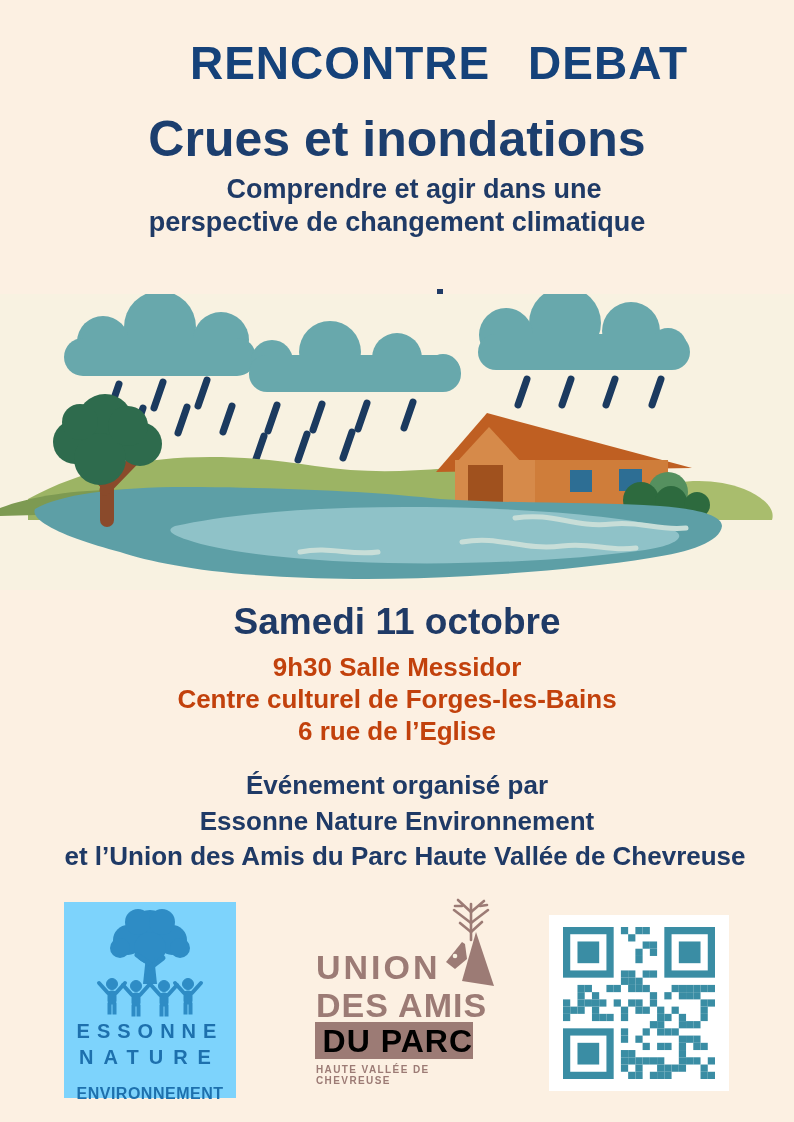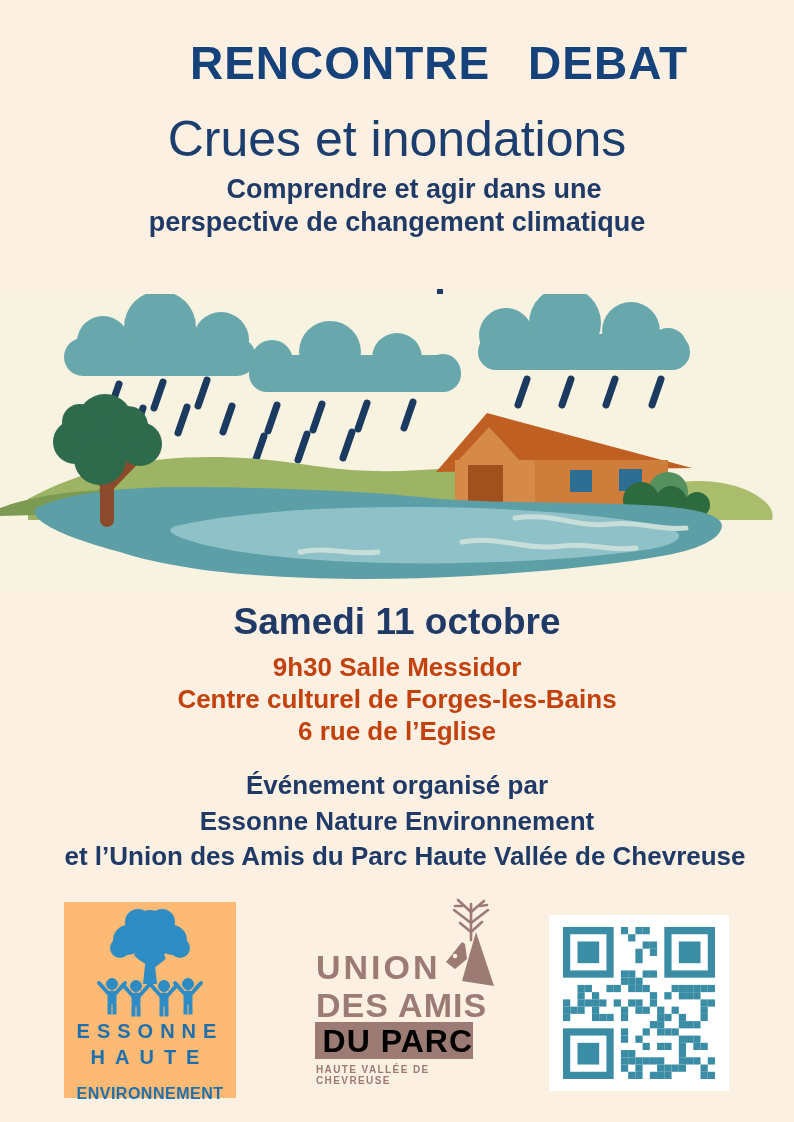--- a/index.html
+++ b/index.html
@@ -3,35 +3,35 @@
 <meta charset="utf-8">
 <style>
   html,body{margin:0;padding:0;}
   .poster{
     position:relative; width:794px; height:1122px;
     background:#fcf0e2; overflow:hidden;
     font-family:"Liberation Sans", sans-serif;
   }
   .center{position:absolute; left:0; width:100%; text-align:center; white-space:nowrap;}
   .kicker{top:36px; font-size:46px; font-weight:800; letter-spacing:1px; word-spacing:24px; color:#15427a;padding-left:42px;}
-  .title{top:110px; font-size:50px; font-weight:400; color:#1c3e6e;}
+  .title{top:110px; font-size:50px; font-weight:700; color:#1c3e6e;}
   .sub{font-size:27px; font-weight:700; color:#1f3a66;}
   .sub1{top:174px;padding-left:17px;} .sub2{top:207px;}
   .dot{position:absolute; top:289px; left:437px; width:6px; height:7px; background:#1f3a66;}
   .illo{position:absolute; top:294px; left:0; display:block;}
   .date{top:601px; font-size:37px; font-weight:800; color:#1f3a66;}
   .info{font-size:26px; font-weight:700; color:#c2410c;}
   .info1{top:652px;} .info2{top:684px;} .info3{top:716px;}
   .org{font-size:26px; font-weight:700; color:#1f3a66;}
   .org1{top:770px;} .org2{top:806px;} .org3{top:841px;padding-left:8px;}
 
   
   .ene-card{
     position:absolute; left:64px; top:902px; width:172px; height:196px;
-    background:#fdba74; text-align:center;
+    background:#7dd3fc; text-align:center;
   }
   .ene-card svg{display:block; margin:4px auto 0;}
   .ene-l1{font-size:20px; font-weight:700; letter-spacing:7px; color:#1d70ad; margin-top:2px;}
   .ene-l2{font-size:20px; font-weight:700; letter-spacing:10px; color:#1d70ad; margin-top:3px;}
   .ene-l3{font-size:16px; font-weight:700; letter-spacing:0.5px; color:#1d70ad; margin-top:16px;}
 
   
   .uadp{position:absolute; left:302px; top:898px; width:200px; height:184px; color:#9c7b75;}
   .uadp .glyph{position:absolute; right:0; top:0;}
   .uadp-l1{position:absolute; top:50px; left:14px; font-size:34px; font-weight:800; letter-spacing:3px;}
@@ -213,21 +213,21 @@
             <circle cx="0" cy="78" r="5.5"></circle>
             <rect x="-4" y="85" width="8" height="13" rx="3"></rect>
             <rect x="-4" y="97" width="3" height="11"></rect>
             <rect x="1" y="97" width="3" height="11"></rect>
             <line x1="-4" y1="87" x2="-13" y2="77" stroke-width="4" stroke-linecap="round"></line>
             <line x1="4" y1="87" x2="13" y2="77" stroke-width="4" stroke-linecap="round"></line>
           </g>
       </g>
     </svg>
     <div class="ene-l1">ESSONNE</div>
-    <div class="ene-l2">HAUTE</div>
+    <div class="ene-l2">NATURE</div>
     <div class="ene-l3">ENVIRONNEMENT</div>
   </div>
 
   <div class="uadp">
     <svg class="glyph" width="62" height="94" viewBox="0 0 62 94">
       <g stroke="#9c7b75" stroke-width="2.6" stroke-linecap="round" fill="none">
         <line x1="31" y1="42" x2="31" y2="6"></line>
         <line x1="31" y1="14" x2="18" y2="2"></line>
           <line x1="31" y1="14" x2="44" y2="3"></line>
         <line x1="31" y1="25" x2="14" y2="12"></line>

